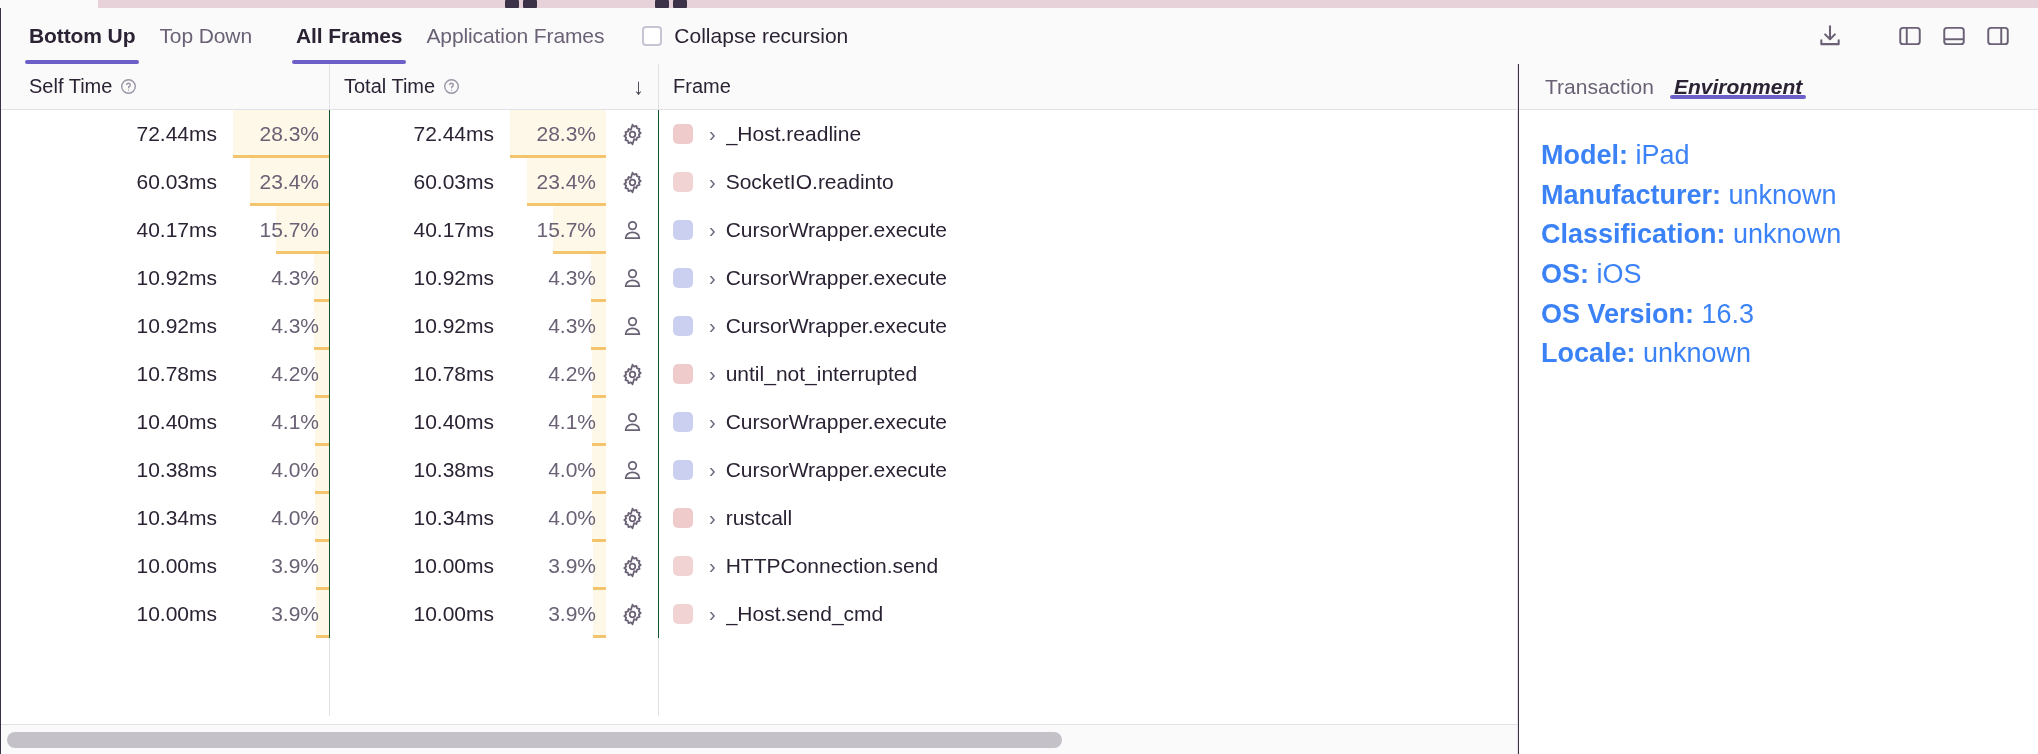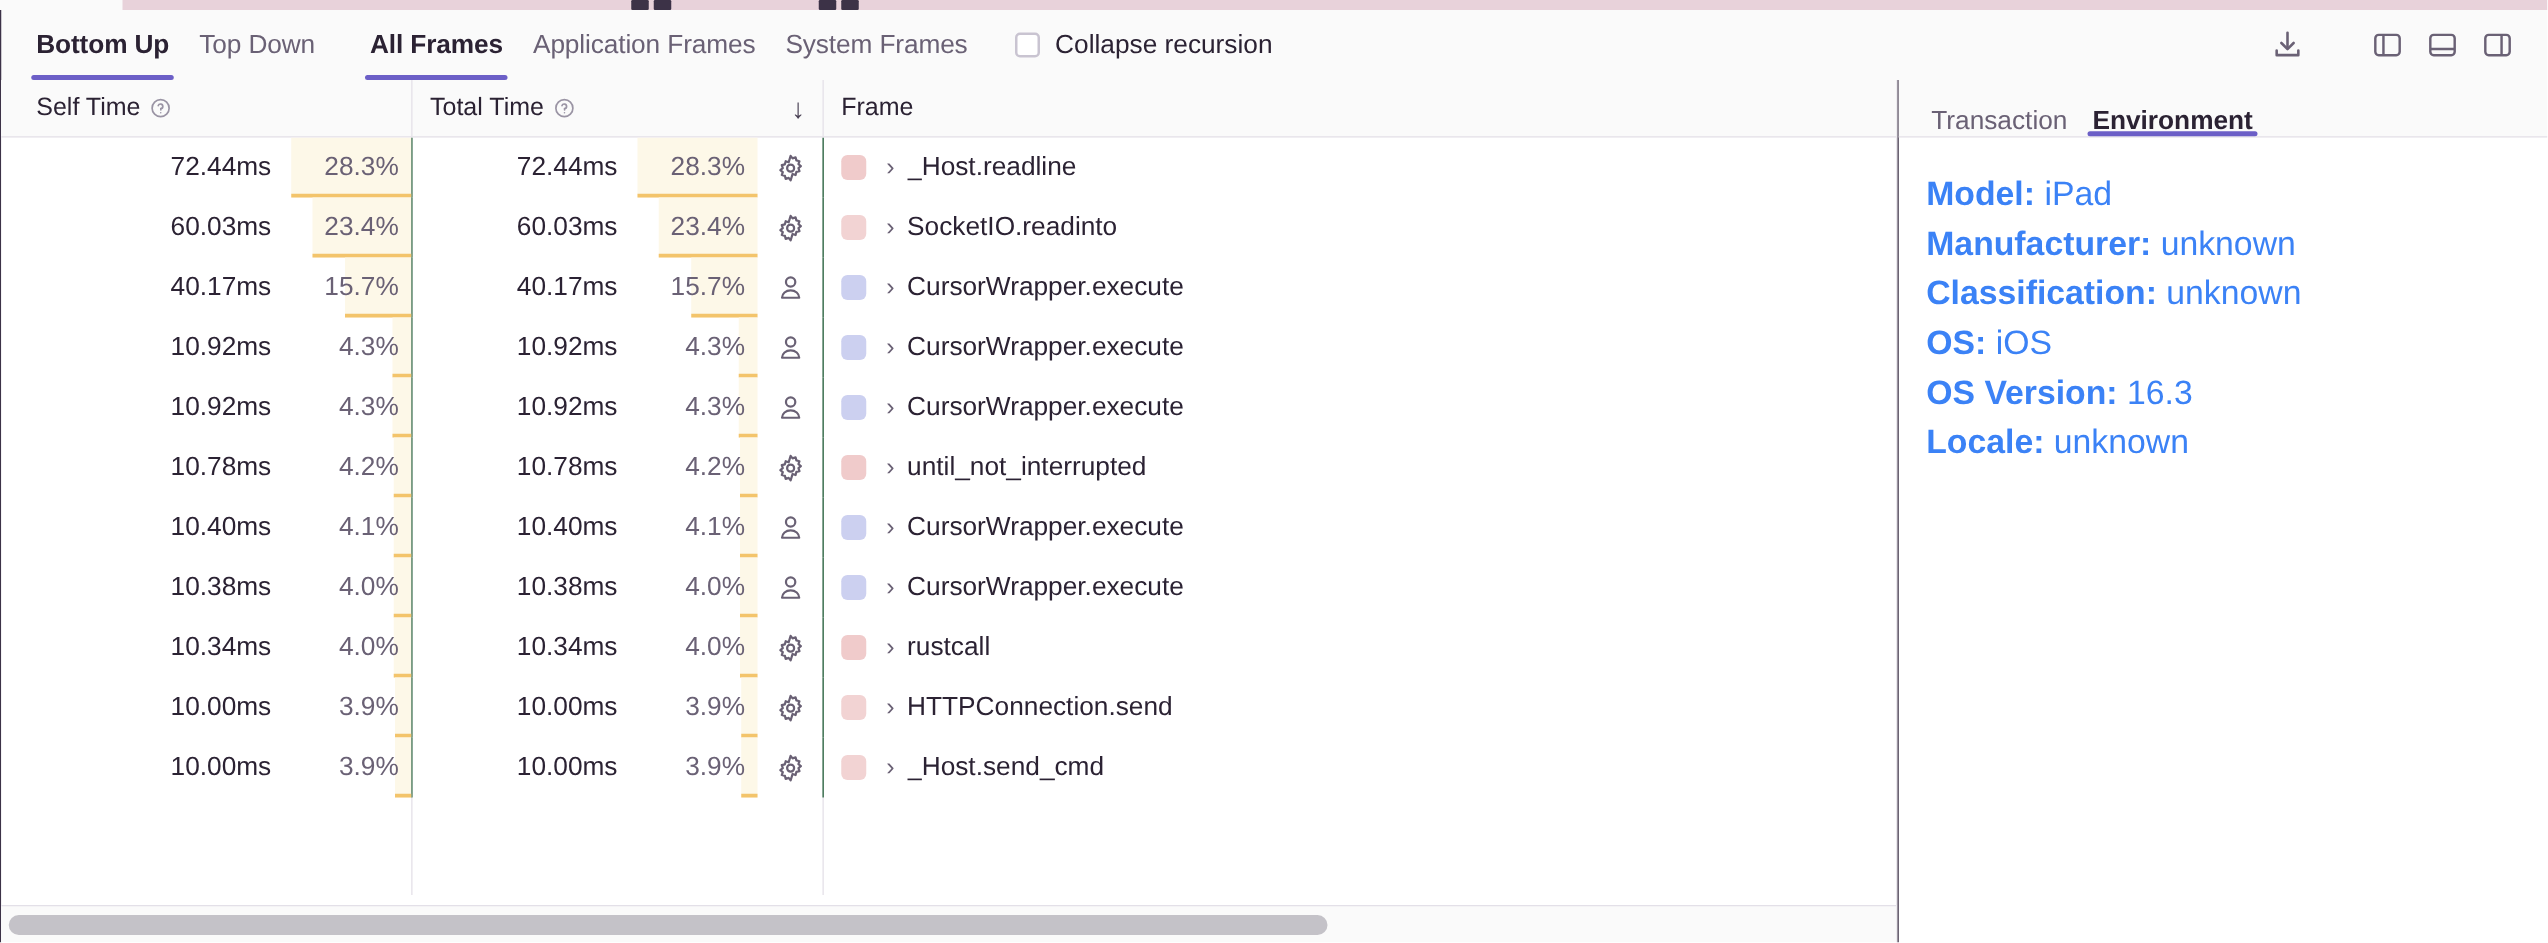--- a/index.html
+++ b/index.html
@@ -151,31 +151,31 @@
 
   
   .sidebar {
     flex: 0 0 520px; width: 520px;
     display: flex; flex-direction: column;
     background: #ffffff;
     border-left: 1px solid #3c3247;
   }
   .side-tabs {
     flex: 0 0 46px; height: 46px;
-    display: flex; align-items: flex-end;
+    display: flex; align-items: center;
     background: #fafafa;
     border-bottom: 1px solid #e3e0e8;
     padding-left: 16px;
   }
   .stab {
     position: relative; display: flex; align-items: center;
     padding: 0 10px; font-size: 21px; color: #6a6175;
     cursor: pointer; white-space: nowrap;
   }
-  .stab.active { color: #2b2233; font-weight: bold; }
+  .stab.active { color: #2b2233; font-weight: bold; font-style: italic; }
   .stab.active::after {
     content: ""; position: absolute; left: 6px; right: 6px; bottom: 0;
     height: 4px; background: #6c5fc7; border-radius: 2px;
   }
   .side-body { flex: 1 1 auto; padding: 26px 22px; overflow: hidden; }
   .kv { font-size: 27px; line-height: 1.47; color: #3b82f6; white-space: nowrap; }
   .kv .k { font-weight: bold; }
   .kv .v { font-weight: normal; }
 </style>
 </head>
@@ -198,23 +198,20 @@
       </div>
       <div class="tab">
         <span>Top Down</span>
       </div>
       <div class="tabgap"></div>
       <div class="tab active">
         <span>All Frames</span>
       </div>
       <div class="tab">
         <span>Application Frames</span>
-      </div>
-      <div class="tab">
-        <span>System Frames</span>
       </div>
     </div>
 
     <label class="chk-wrap">
       <span class="chk-box"></span>
       <span class="chk-label">Collapse recursion</span>
     </label>
 
     <div class="tool-right">
       <div class="ticon">

